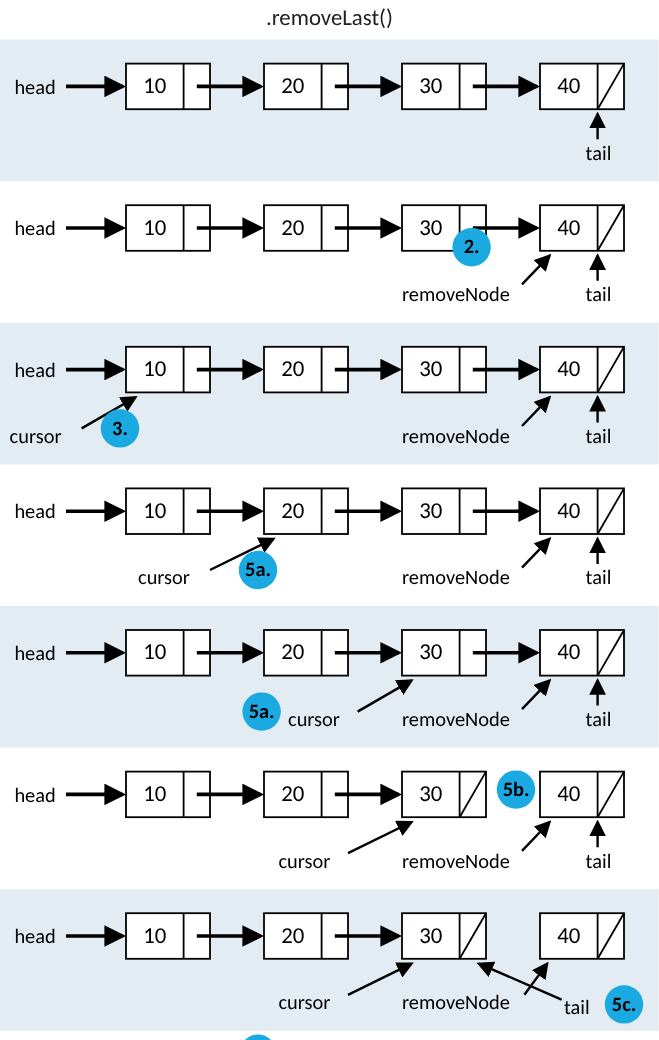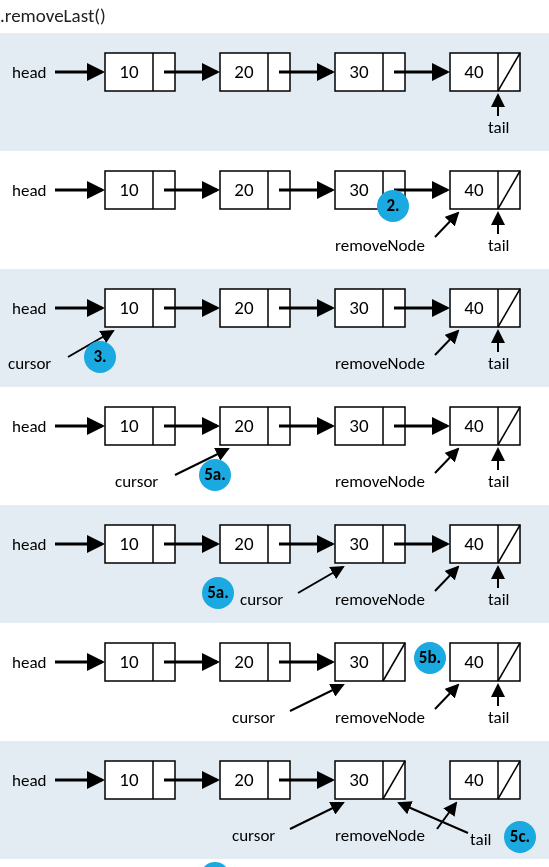--- a/index.html
+++ b/index.html
@@ -1,16 +1,16 @@
 <!DOCTYPE html>
 <html><head>
 <meta charset="utf-8">
 <style>
 body{margin:0;font-family:Calibri,Arial,sans-serif;font-size:17px;color:#222;background:#fff;width:549px}
-.title{font-size:19px;padding:4px 0 6px}
+.title{text-align:center;font-size:19px;padding:4px 0 6px}
 .row{position:relative;height:118px}
 .shade{background:#e3ecf3}
 svg{position:absolute;top:0;left:0}
 .node-box{fill:#fff;stroke:#000;stroke-width:1.5}
 .node-val{font-size:19px;text-anchor:middle;dominant-baseline:middle}
 .lbl{font-size:17px}
 .badge-c{fill:#1ba9e1}
 .badge-t{font-size:17px;font-weight:bold;fill:#000;text-anchor:middle;dominant-baseline:middle}
 .arrow{stroke:#000;stroke-width:3;fill:none;marker-end:url(#ah)}
 .arrow-t{stroke:#000;stroke-width:2;fill:none;marker-end:url(#ah2)}

